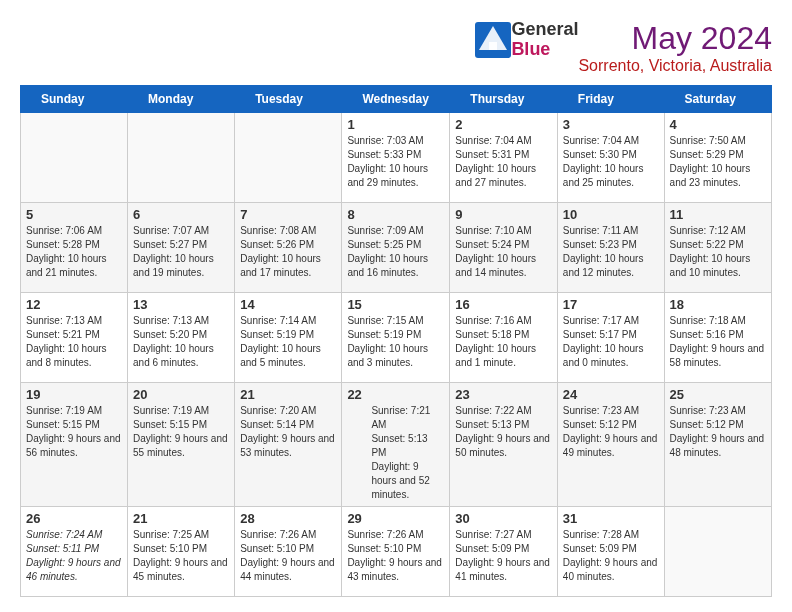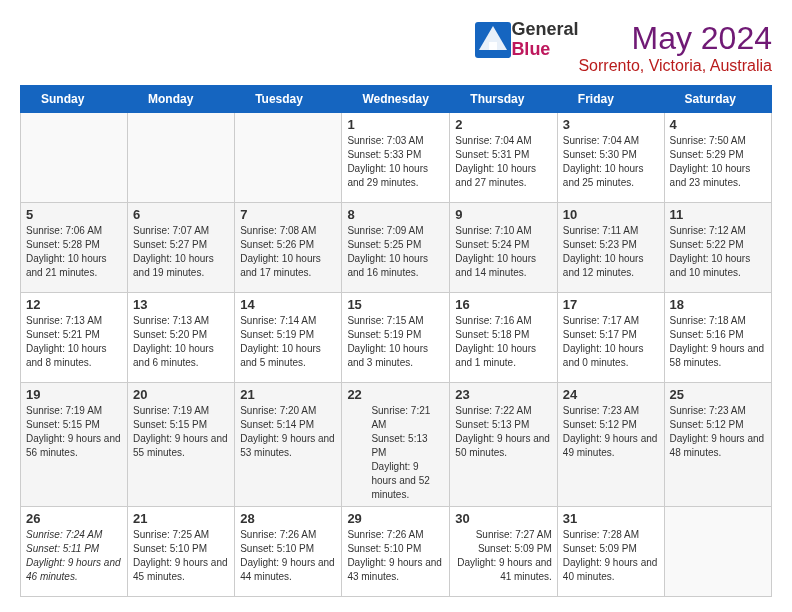--- a/index.html
+++ b/index.html
@@ -297,21 +297,21 @@
 Daylight: 9 hours and 44 minutes.</div>
         </td>
         <td>
           <span class="day-num">29</span>
           <div class="day-info" style="white-space: pre-line;">Sunrise: 7:26 AM
 Sunset: 5:10 PM
 Daylight: 9 hours and 43 minutes.</div>
         </td>
         <td>
           <span class="day-num">30</span>
-          <div class="day-info" style="white-space: pre-line; text-align: right;">Sunrise: 7:27 AM
+          <div class="day-info" style="white-space: pre-line;">Sunrise: 7:27 AM
 Sunset: 5:09 PM
 Daylight: 9 hours and 41 minutes.</div>
         </td>
         <td>
           <span class="day-num">31</span>
           <div class="day-info" style="white-space: pre-line;">Sunrise: 7:28 AM
 Sunset: 5:09 PM
 Daylight: 9 hours and 40 minutes.</div>
         </td>
         <td class="empty-cell"></td>

